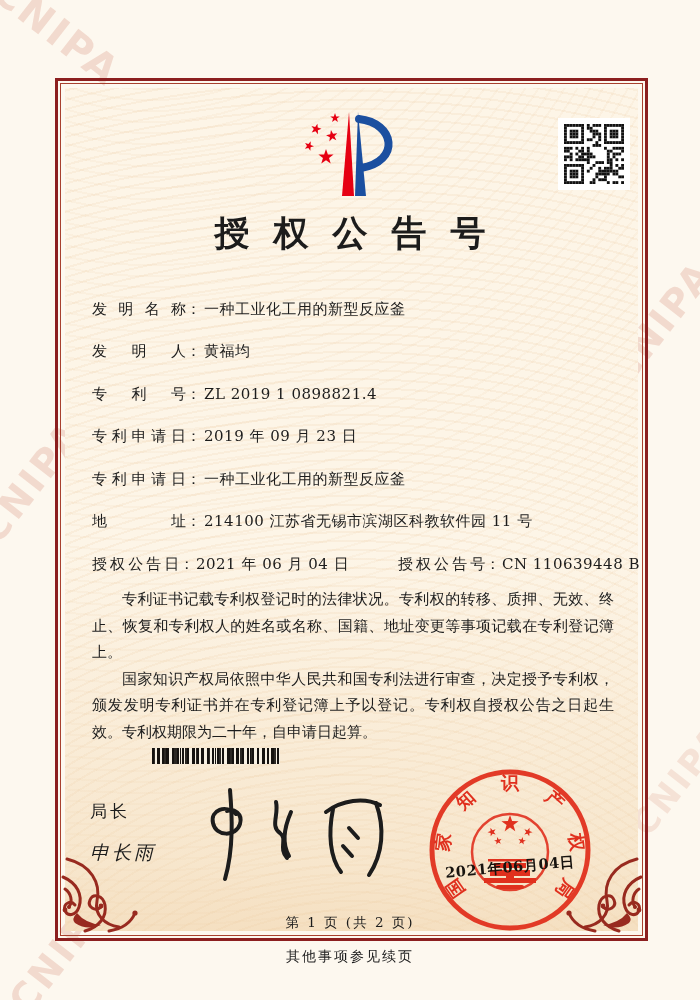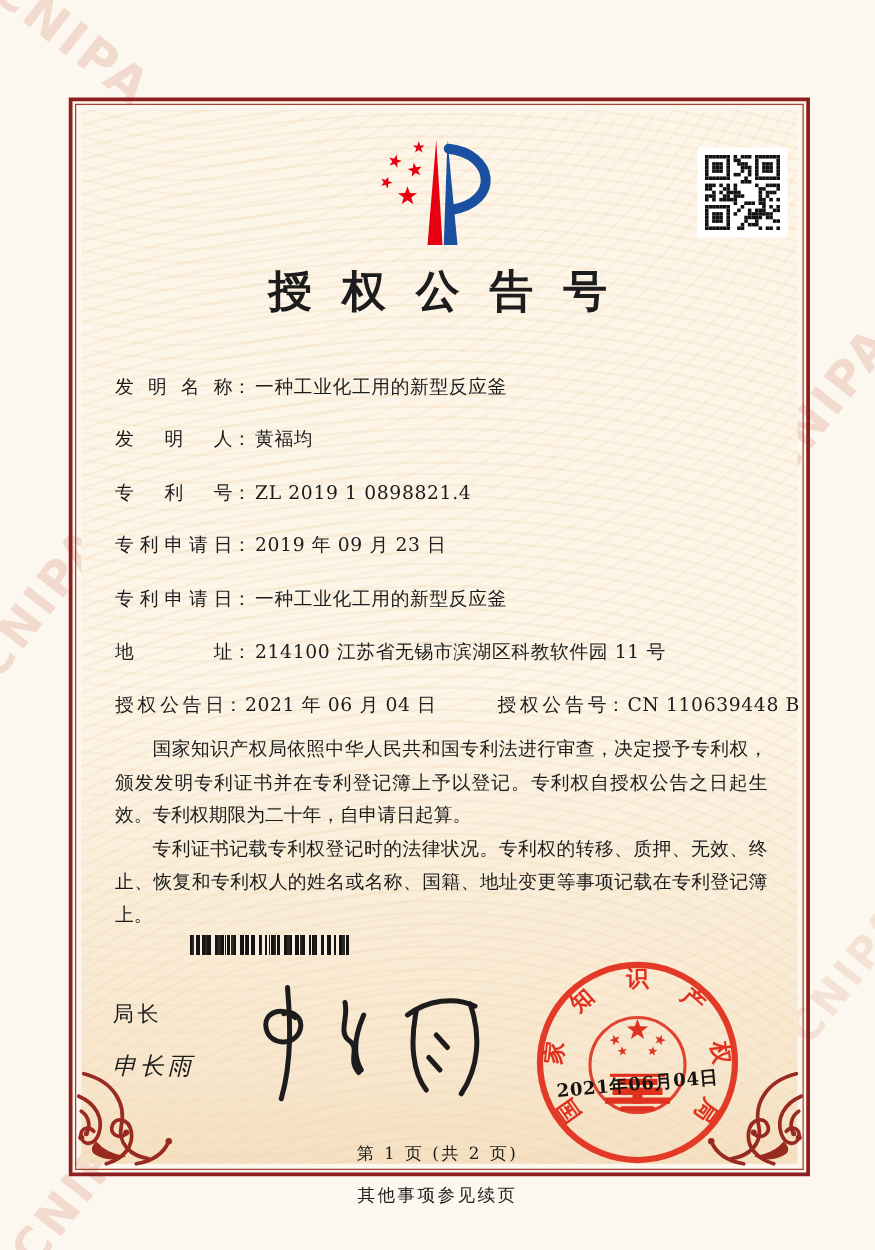--- a/index.html
+++ b/index.html
@@ -426,22 +426,22 @@
         <span class="fcolon">：</span>
         <span class="fvalue gdate">2021 年 06 月 04 日</span>
         <span class="grant-gap"></span>
         <span class="flabel-g">授权公告号</span>
         <span class="fcolon">：</span>
         <span class="fvalue">CN 110639448 B</span>
     </div>
   </div>
 
   <div class="body-text">
+    <p>专利证书记载专利权登记时的法律状况。专利权的转移、质押、无效、终止、恢复和专利权人的姓名或名称、国籍、地址变更等事项记载在专利登记簿上。</p>
     <p>国家知识产权局依照中华人民共和国专利法进行审查，决定授予专利权，颁发发明专利证书并在专利登记簿上予以登记。专利权自授权公告之日起生效。专利权期限为二十年，自申请日起算。</p>
-    <p>专利证书记载专利权登记时的法律状况。专利权的转移、质押、无效、终止、恢复和专利权人的姓名或名称、国籍、地址变更等事项记载在专利登记簿上。</p>
   </div>
 
   <div class="barcode"></div>
 
   <div class="sig-title">局长</div>
   <div class="sig-name">申长雨</div>
   <svg class="signature" viewBox="0 0 210 100">
     <g stroke="#1c1c1c" stroke-width="4" fill="none" stroke-linecap="round">
       <path d="M44,32 C34,22 18,28 21,41 C24,55 44,55 48,42 C51,32 42,26 35,29"></path>
       <path d="M38,8 C40,32 42,66 33,97"></path>

